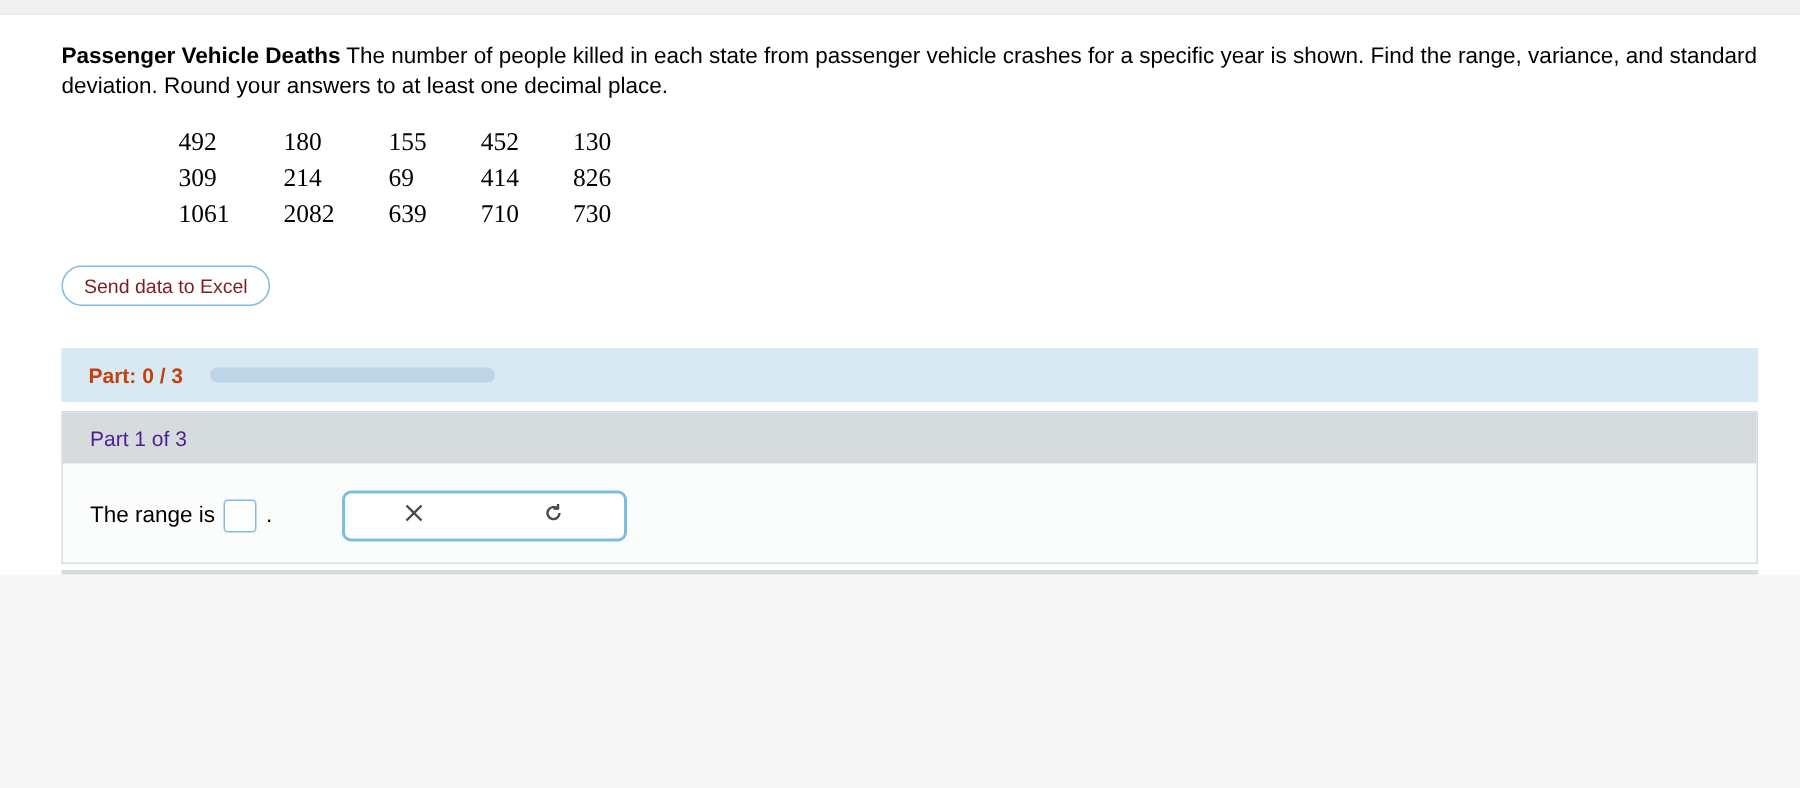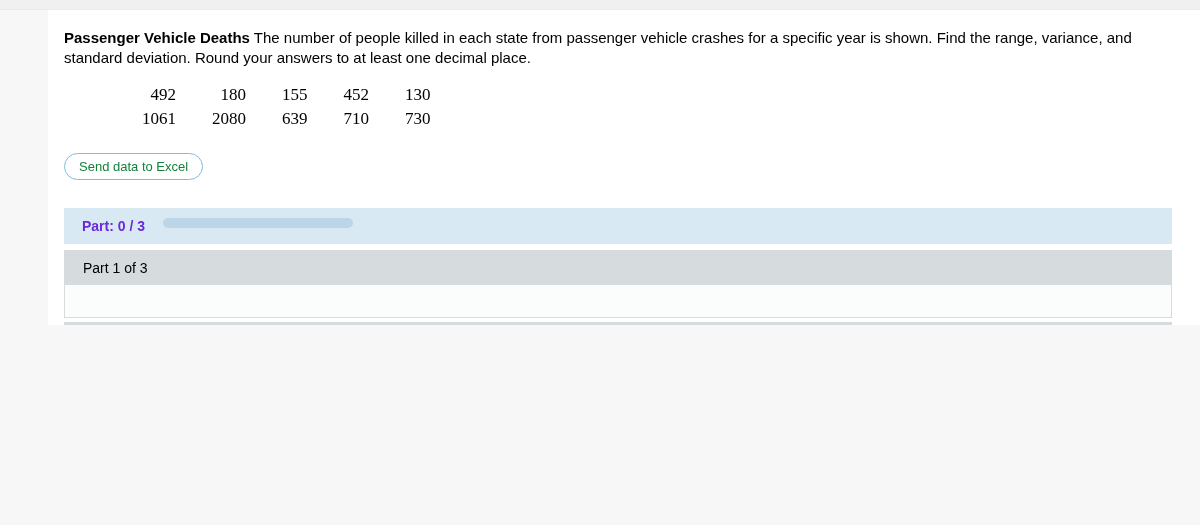--- a/index.html
+++ b/index.html
@@ -8,53 +8,52 @@
     font-family: Arial, Helvetica, sans-serif;
     font-size: 15px;
     color: #000;
     background: #f7f7f7;
     width: 1200px;
     height: 525px;
     padding: 0;
     overflow: hidden;
   }
   .top-edge { height: 10px; background:#f0f0f0; border-bottom:1px solid #e9ecef; }
-  .content { padding: 18px 28px 0 16px; background:#fff;margin-left:48px; }
+  .content { padding: 18px 28px 0 41px; background:#fff; }
   .prompt { line-height: 1.35; margin-bottom: 14px; }
   .prompt-title { font-weight: 700; }
   .data-table {
     font-family: "Times New Roman", Times, serif;
     font-size: 17px;
     border-collapse: collapse;
     margin-left: 60px;
     margin-bottom: 22px;
   }
   .data-table td {
-    text-align: right;
     padding: 2px 18px 2px 18px;
     min-width: 60px;
   }
   .send-btn {
     border: 1px solid #7dbde0;
     background: #fff;
-    color: #15803d;
+    color: #7f1d1d;
     border-radius: 14px;
     padding: 5px 14px;
     font-size: 13px;
     cursor: pointer;
     margin-bottom: 28px;
   }
   .part-progress {
     background: #d8e9f3;
     padding: 10px 18px;
     font-size: 14px;
     font-weight: 700;
-    color: #6d28d9;
+    color: #c2410c;
     display:flex;
-    align-items:flex-start;
+    align-items:center;
     gap: 18px;
     margin: 0 0 6px 0;
   }
   .progress-bar {
     width: 190px;
     height: 10px;
     border-radius: 5px;
     background: #bcd6e8;
     position: relative;
     overflow: hidden;
@@ -62,21 +61,21 @@
   .part-panel {
     border: 1px solid #d6dbde;
     background: #fbfcfc;
     margin:0;
   }
   .part-header {
     background: #d6dbde;
     padding: 9px 18px;
     font-size: 14px;
     font-weight: 400;
-    color:#000000;
+    color:#4c1d95;
   }
   .part-body { padding: 18px 18px 14px 18px; }
   .question-line { margin-bottom: 22px; }
   .answer-line { display:flex; align-items:center; gap:6px; }
   .answer-input {
     width: 22px;
     height: 22px;
     border: 1px solid #7dbde0;
     border-radius: 3px;
     font-size:13px;
@@ -121,36 +120,67 @@
   <table class="data-table">
     <tbody>
       <tr>
         <td>492</td>
         <td>180</td>
         <td>155</td>
         <td>452</td>
         <td>130</td>
       </tr>
       <tr>
+        <td>309</td>
+        <td>214</td>
+        <td>69</td>
+        <td>414</td>
+        <td>826</td>
+      </tr>
+      <tr>
         <td>1061</td>
-        <td>2080</td>
+        <td>2082</td>
         <td>639</td>
         <td>710</td>
         <td>730</td>
       </tr>
     </tbody>
   </table>
 
   <button class="send-btn">Send data to Excel</button>
 
   <div class="part-progress">
     <span>Part: 0 / 3</span>
     <span class="progress-bar"></span>
   </div>
 
   <div class="part-panel">
     <div class="part-header">Part 1 of 3</div>
     <div class="part-body">
+      <div class="answer-line">
+        <span>The range is</span>
+        <input class="answer-input" type="text" value="" style="">
+        <span>.</span>
+
+        <div class="util-box">
+          <button class="util-btn">
+            <span>
+              <svg viewBox="0 0 16 16" stroke="#4a4a4a" stroke-width="1.6" fill="none">
+                <line x1="3" y1="3" x2="13" y2="13"></line>
+                  <line x1="13" y1="3" x2="3" y2="13"></line>
+              </svg>
+            </span>
+          </button>
+          <button class="util-btn">
+            <span>
+              <svg viewBox="0 0 16 16" stroke="#4a4a4a" stroke-width="1.6" fill="none">
+                <path d="M12 8a4 4 0 1 1-1.2-2.8"></path>
+                <polyline points="11,2 11,5 8,5"></polyline>
+              </svg>
+            </span>
+          </button>
+        </div>
+      </div>
     </div>
   </div>
 
   <div class="bottom-line"></div>
 </div>
 
 </body></html>

